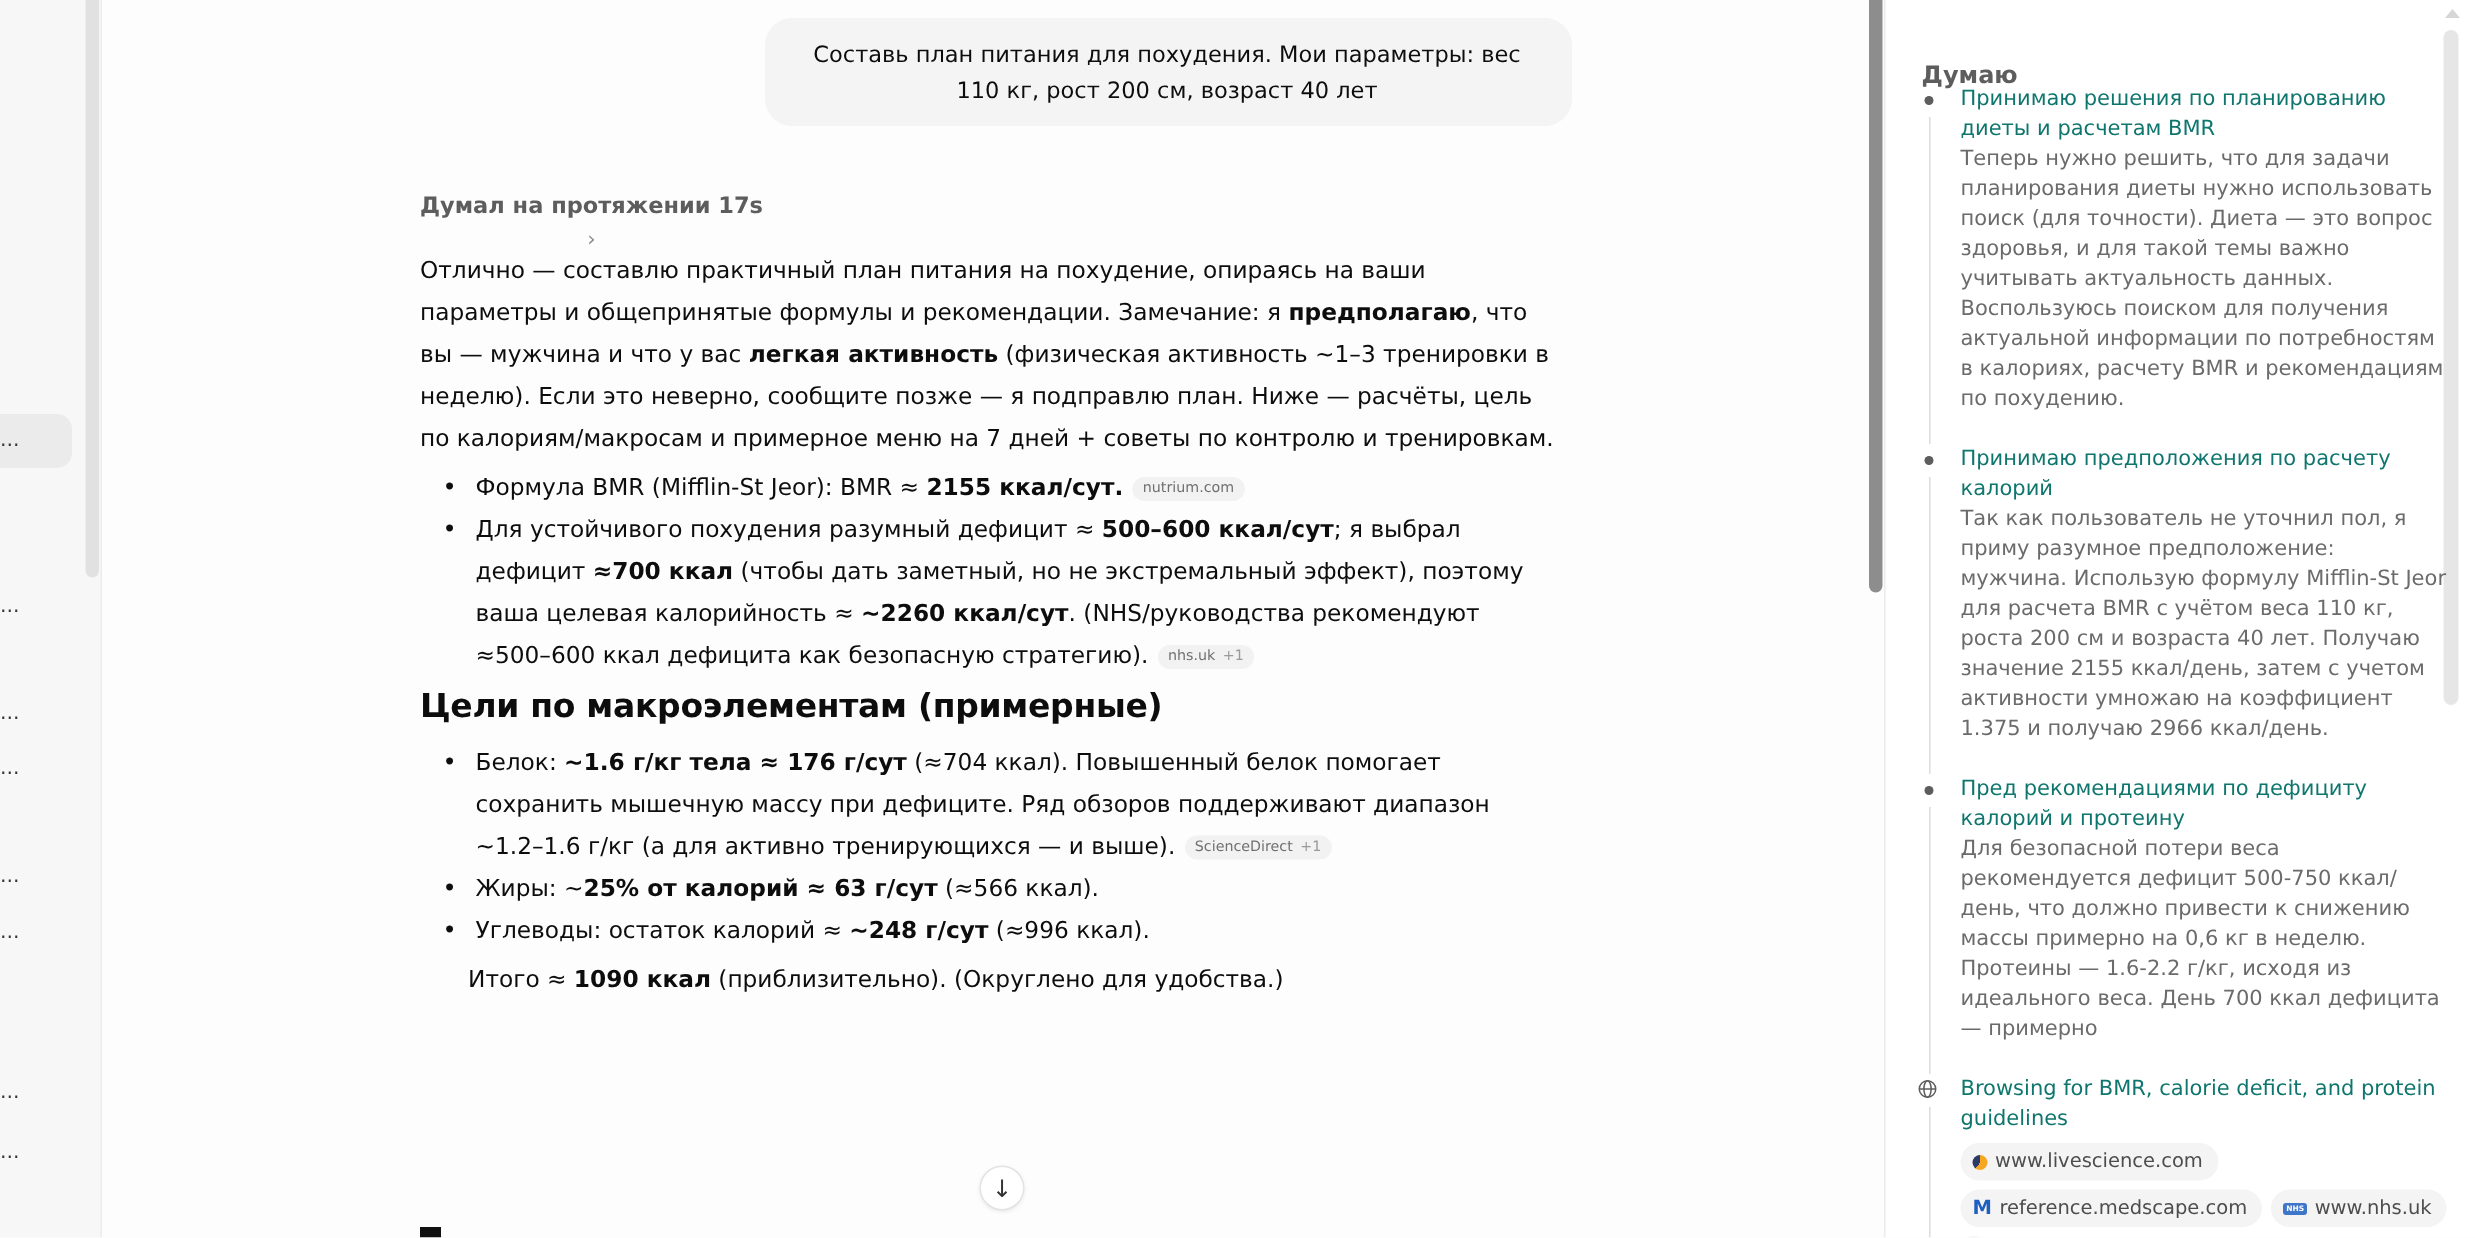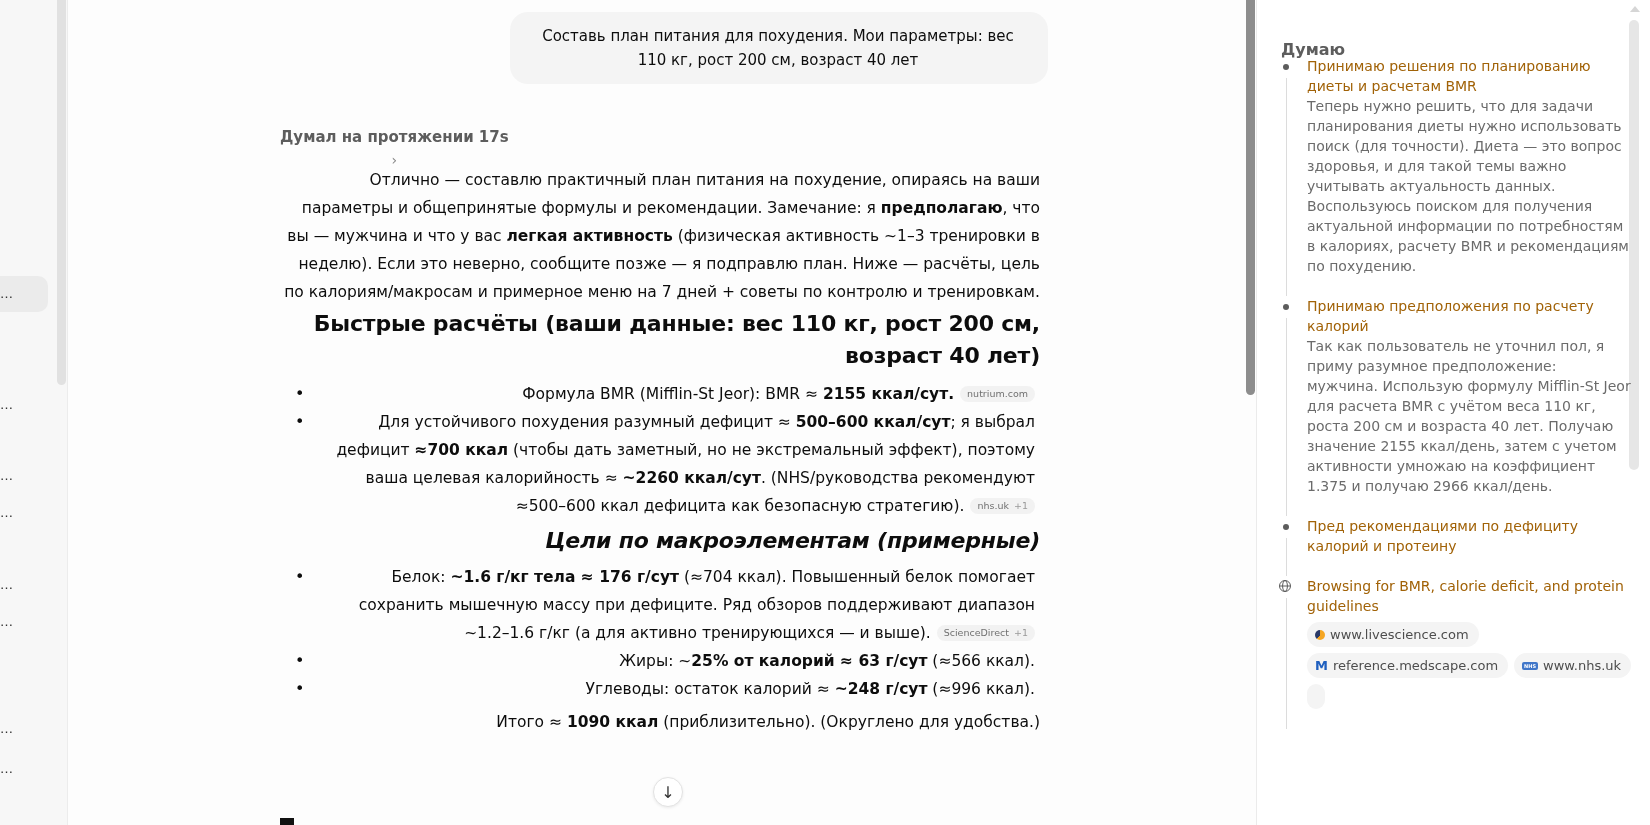--- a/index.html
+++ b/index.html
@@ -14,45 +14,45 @@
 
   
   .main { position: absolute; left: 69px; top: 0; width: 1178px; height: 825px; background: #fdfdfd; overflow: hidden; }
   .main-scroll { position: absolute; left: 1246px; top: 0; width: 9px; height: 395px; background: #8d8d8d; border-radius: 0 0 5px 5px; }
 
   .user-bubble { position: absolute; left: 510px; top: 12px; width: 538px; background: #f4f4f4; border-radius: 18px; padding: 12px 18px 12px 16px; font-size: 15px; line-height: 24px; color: #0d0d0d; text-align: center; }
 
   .thought-toggle { position: absolute; left: 280px; top: 128px; font-size: 15px; font-weight: bold; color: #5d5d5d; display: flex; align-items: center; gap: 6px; cursor: pointer; }
   .thought-toggle .chev { font-size: 14px; font-weight: normal; color: #8a8a8a; }
 
-  .answer { position: absolute; left: 280px; top: 166px; width: 760px; font-size: 15.5px; line-height: 28px; color: #0d0d0d; text-align: right; }
+  .answer { position: absolute; left: 280px; top: 166px; width: 760px; font-size: 15.5px; line-height: 28px; color: #0d0d0d; }
   .answer p { margin: 0; }
   .answer h2 { font-size: 22px; font-weight: bold; line-height: 32px; margin: 2px 0 8px 0; letter-spacing: -0.2px; }
-  .answer h2.h2b { margin-bottom: 6px; font-style: italic; }
+  .answer h2.h2b { margin-bottom: 6px; }
   .answer ul { list-style: none; padding-left: 32px; margin: 5px; }
   .answer li { position: relative; }
   .answer li::before { content: "•"; position: absolute; left: -22px; top: 0; font-size: 16px; color: #0d0d0d; }
   .answer .cont { padding-left: 32px; }
   .chip { display: inline-block; font-size: 9.5px; line-height: 16px; color: #707070; background: #f2f2f2; border-radius: 8px; padding: 0 7px; margin-left: 6px; vertical-align: 2px; }
   .chip .plus { color: #9a9a9a; margin-left: 2px; }
 
   .scroll-down-btn { position: absolute; left: 653px; top: 777px; width: 30px; height: 30px; border-radius: 50%; background: #ffffff; border: 1px solid #e3e3e3; box-shadow: 0 1px 3px rgba(0,0,0,0.08); display: flex; align-items: center; justify-content: center; font-size: 16px; color: #333; cursor: pointer; }
   .next-heading-peek { position: absolute; left: 280px; top: 818px; width: 14px; height: 10px; background: #111; }
 
   
   .panel { position: absolute; left: 1256px; top: 0; width: 394px; height: 825px; background: #ffffff; border-left: 1px solid #ebebeb; overflow: hidden; }
   .panel-title { position: absolute; left: 24px; top: 40px; font-size: 16px; font-weight: bold; color: #5d5d5d; }
   .panel-scroll-up { position: absolute; left: 373px; top: 6px; width: 0; height: 0; border-left: 5px solid transparent; border-right: 5px solid transparent; border-bottom: 6px solid #d6d6d6; }
   .panel-scroll { position: absolute; left: 372px; top: 20px; width: 10px; height: 450px; background: #e6e6e6; border-radius: 5px; }
   .steps { position: absolute; left: 24px; top: 56px; width: 350px; }
   .step { position: relative; padding-left: 26px; padding-bottom: 20px; }
   .step .rail { position: absolute; left: 5px; top: 22px; bottom: 0; width: 1px; background: #dcdcdc; }
   .step .dot { position: absolute; left: 2px; top: 8px; width: 6px; height: 6px; border-radius: 50%; background: #5d5d5d; }
   .step .globe { position: absolute; left: -3px; top: 3px; width: 14px; height: 14px; }
-  .step-title { font-size: 14px; line-height: 20px; color: #a16207; }
+  .step-title { font-size: 14px; line-height: 20px; color: #0f766e; }
   .step-body { font-size: 14px; line-height: 20px; color: #6b6b6b; }
   .src-row { display: flex; gap: 6px; margin-top: 6px; }
   .src-chip { display: inline-flex; align-items: center; gap: 5px; background: #f4f4f4; border-radius: 13px; padding: 0 10px 0 8px; height: 25px; font-size: 13px; color: #4d4d4d; cursor: pointer; }
   .src-ico { display: inline-block; font-size: 10px; font-weight: bold; line-height: 12px; }
   .ico-ls { width: 10px; height: 10px; border-radius: 50%; background: conic-gradient(#f5a623 0 60%, #2b3a67 60% 100%); }
   .ico-m { color: #1f5fbf; font-size: 13px; font-weight: bold; }
   .ico-nhs { width: 16px; height: 8px; background: #3f76c9; border-radius: 2px; color: #fff; font-size: 5px; line-height: 8px; text-align: center; }
 </style>
 </head>
 <body>
@@ -75,21 +75,20 @@
   </div>
 
   <div class="thought-toggle" style="left:211px;flex-direction:column;">
     <span>Думал на протяжении 17s</span>
     <span class="chev">›</span>
   </div>
 
   <div class="answer" style="left:211px;">
     <p><span>Отлично — составлю практичный план питания на похудение, опираясь на ваши параметры и общепринятые формулы и рекомендации. Замечание: я </span><b>предполагаю</b><span>, что вы — мужчина и что у вас </span><b>легкая активность</b><span> (физическая активность ~1–3 тренировки в неделю). Если это неверно, сообщите позже — я подправлю план. Ниже — расчёты, цель по калориям/макросам и примерное меню на 7 дней + советы по контролю и тренировкам.</span></p>
 
-    <h2>Быстрые расчёты (ваши данные: вес 110 кг, рост 200 см, возраст 40 лет)</h2>
     <ul>
       <li><span>Формула BMR (Mifflin-St Jeor): BMR ≈ </span><b>2155 ккал/сут.</b><span class="chip"><span>nutrium.com</span></span></li>
       <li><span>Для устойчивого похудения разумный дефицит ≈ </span><b>500–600 ккал/сут</b><span>; я выбрал дефицит </span><b>≈700 ккал</b><span> (чтобы дать заметный, но не экстремальный эффект), поэтому ваша целевая калорийность ≈ </span><b>~2260 ккал/сут</b><span>. (NHS/руководства рекомендуют ≈500–600 ккал дефицита как безопасную стратегию).</span><span class="chip"><span>nhs.uk</span> <span class="plus">+1</span></span></li>
     </ul>
 
     <h2 class="h2b">Цели по макроэлементам (примерные)</h2>
     <ul>
       <li><span>Белок: </span><b>~1.6 г/кг тела ≈ 176 г/сут</b><span> (≈704 ккал). Повышенный белок помогает сохранить мышечную массу при дефиците. Ряд обзоров поддерживают диапазон ~1.2–1.6 г/кг (а для активно тренирующихся — и выше).</span><span class="chip"><span>ScienceDirect</span> <span class="plus">+1</span></span></li>
       <li><span>Жиры: ~</span><b>25% от калорий ≈ 63 г/сут</b><span> (≈566 ккал).</span></li>
       <li><span>Углеводы: остаток калорий ≈ </span><b>~248 г/сут</b><span> (≈996 ккал).</span></li>
@@ -120,20 +119,21 @@
     <div class="step">
       <span class="dot"></span>
       <span class="rail"></span>
       <div class="step-title">Принимаю предположения по расчету калорий</div>
       <div class="step-body">Так как пользователь не уточнил пол, я приму разумное предположение: мужчина. Использую формулу Mifflin-St Jeor для расчета BMR с учётом веса 110 кг, роста 200 см и возраста 40 лет. Получаю значение 2155 ккал/день, затем с учетом активности умножаю на коэффициент 1.375 и получаю 2966 ккал/день.</div>
     </div>
     <div class="step">
       <span class="dot"></span>
       <span class="rail"></span>
       <div class="step-title">Пред рекомендациями по дефициту калорий и протеину</div>
+      <div class="step-body">Для безопасной потери веса рекомендуется дефицит 500-750 ккал/день, что должно привести к снижению массы примерно на 0,6 кг в неделю. Протеины — 1.6-2.2 г/кг, исходя из идеального веса. День 700 ккал дефицита — примерно</div>
     </div>
     <div class="step">
       <svg class="globe" viewBox="0 0 14 14" fill="none" stroke="#5d5d5d" stroke-width="1">
         <circle cx="7" cy="7" r="5.5"></circle>
           <ellipse cx="7" cy="7" rx="2.4" ry="5.5"></ellipse>
           <line x1="1.5" y1="7" x2="12.5" y2="7"></line>
       </svg>
       <span class="rail"></span>
       <div class="step-title">Browsing for BMR, calorie deficit, and protein guidelines</div>
       <div class="src-row">

